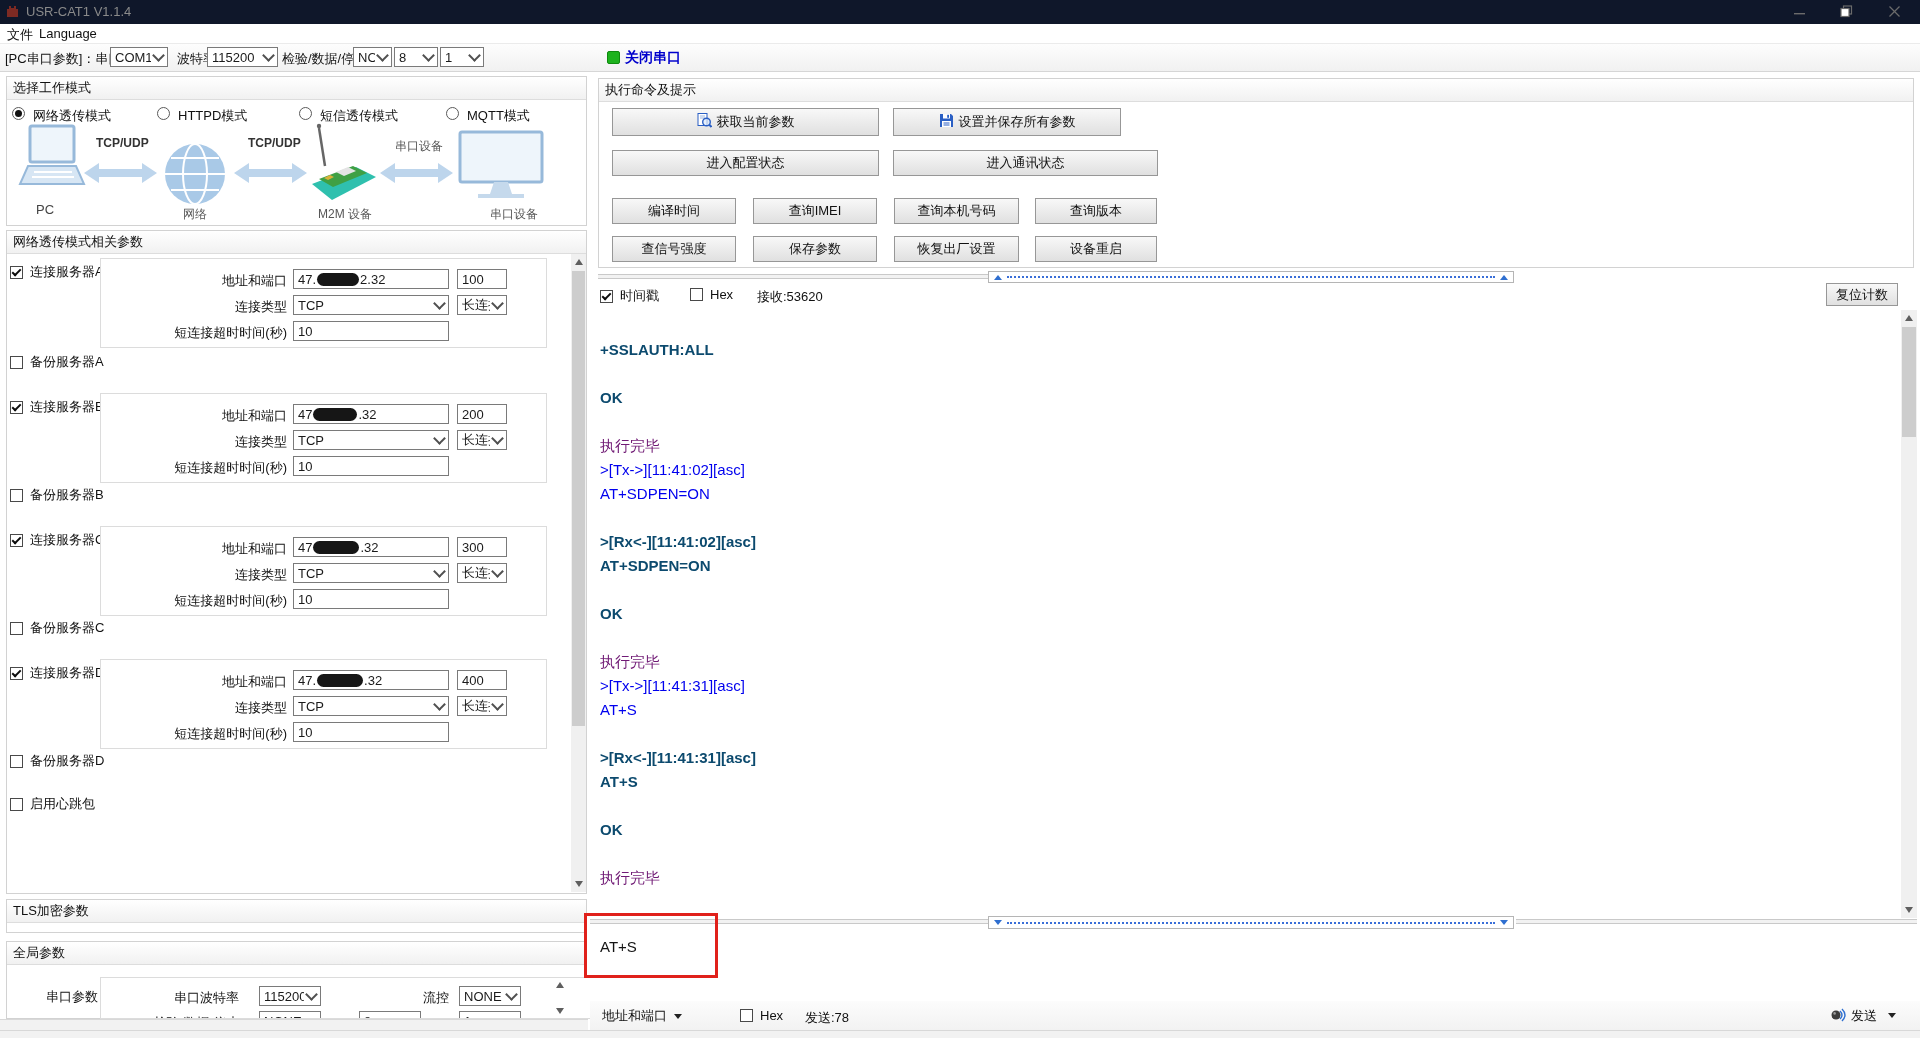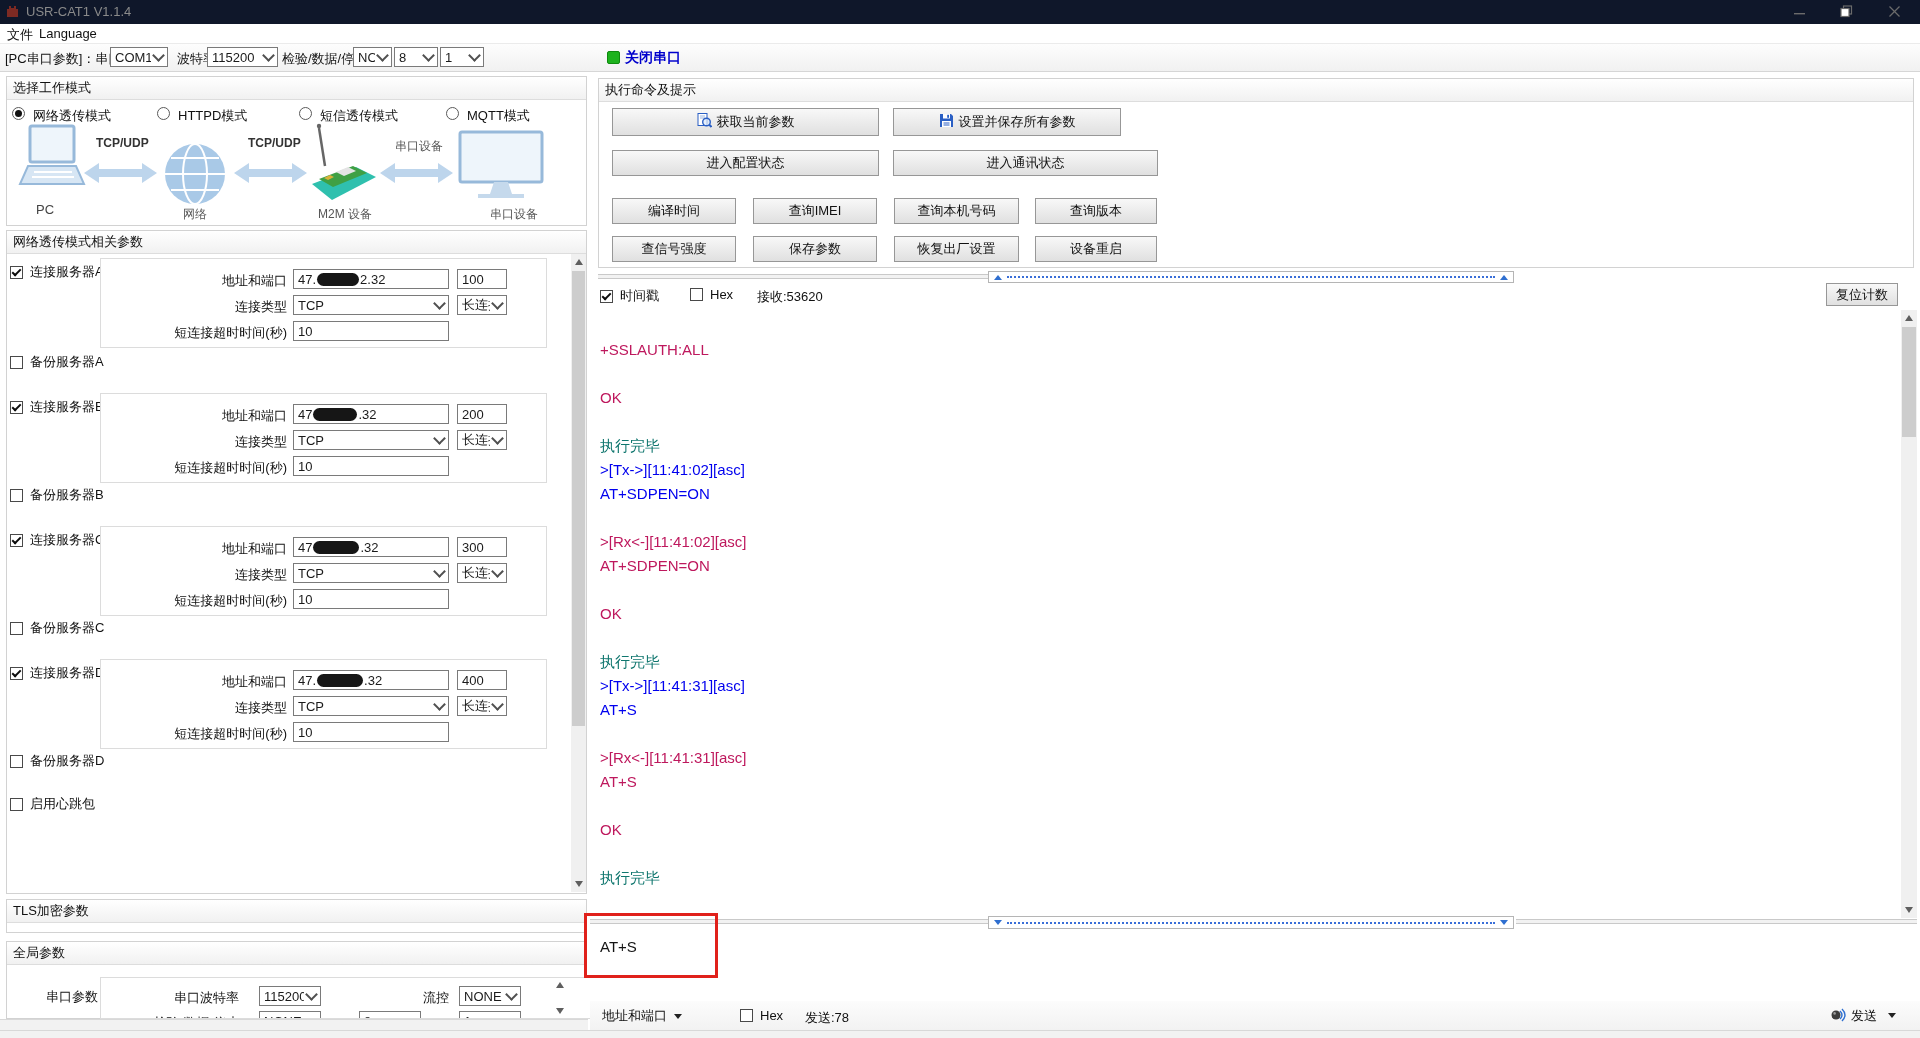--- a/index.html
+++ b/index.html
@@ -27,21 +27,21 @@
   .cb.on::after{content:"";display:block;width:7px;height:3px;border-left:2px solid #0c0c0c;
                 border-bottom:2px solid #0c0c0c;transform:rotate(-45deg);margin:2px 0 0 1px;}
   .rad{width:13px;height:13px;border:1px solid #5a5a5a;border-radius:50%;background:#fff;box-sizing:border-box;display:inline-block;}
   .rad.on::after{content:"";display:block;width:7px;height:7px;border-radius:50%;background:#111;margin:2px;}
   .cbrow{display:flex;align-items:center;gap:7px;}
   
   .btn{background:linear-gradient(#f8f8f8,#e0e0e0);border:1px solid #979797;display:flex;align-items:center;
        justify-content:center;font-size:13px;color:#111;box-sizing:border-box;gap:5px;cursor:default;}
   
   .log-line{height:24px;line-height:24px;font-size:15px;white-space:pre;}
-  .lg{color:#be185d;}.lb{color:#0000ee;}.lk{color:#0f766e;}
+  .lg{color:#0c4a6e;font-weight:bold;}.lb{color:#0000ee;}.lk{color:#701a75;}
   
   .sb{background:#f0f0f0;}
   .sb-thumb{background:#cdcdcd;}
   .tri{width:0;height:0;border-left:4px solid transparent;border-right:4px solid transparent;}
   .tri.up{border-bottom:6px solid #5f5f5f;}
   .tri.down{border-top:6px solid #5f5f5f;}
   .sb-btn{display:flex;align-items:center;justify-content:center;}
   
   .split-line{border-top:1px solid #c9c9c9;border-bottom:1px solid #c9c9c9;background:#f2f2f2;height:3px;box-sizing:content-box;}
   .split-thumb{background:#fff;border:1px solid #b5b5b5;box-sizing:border-box;display:flex;align-items:center;padding:0 5px;}

